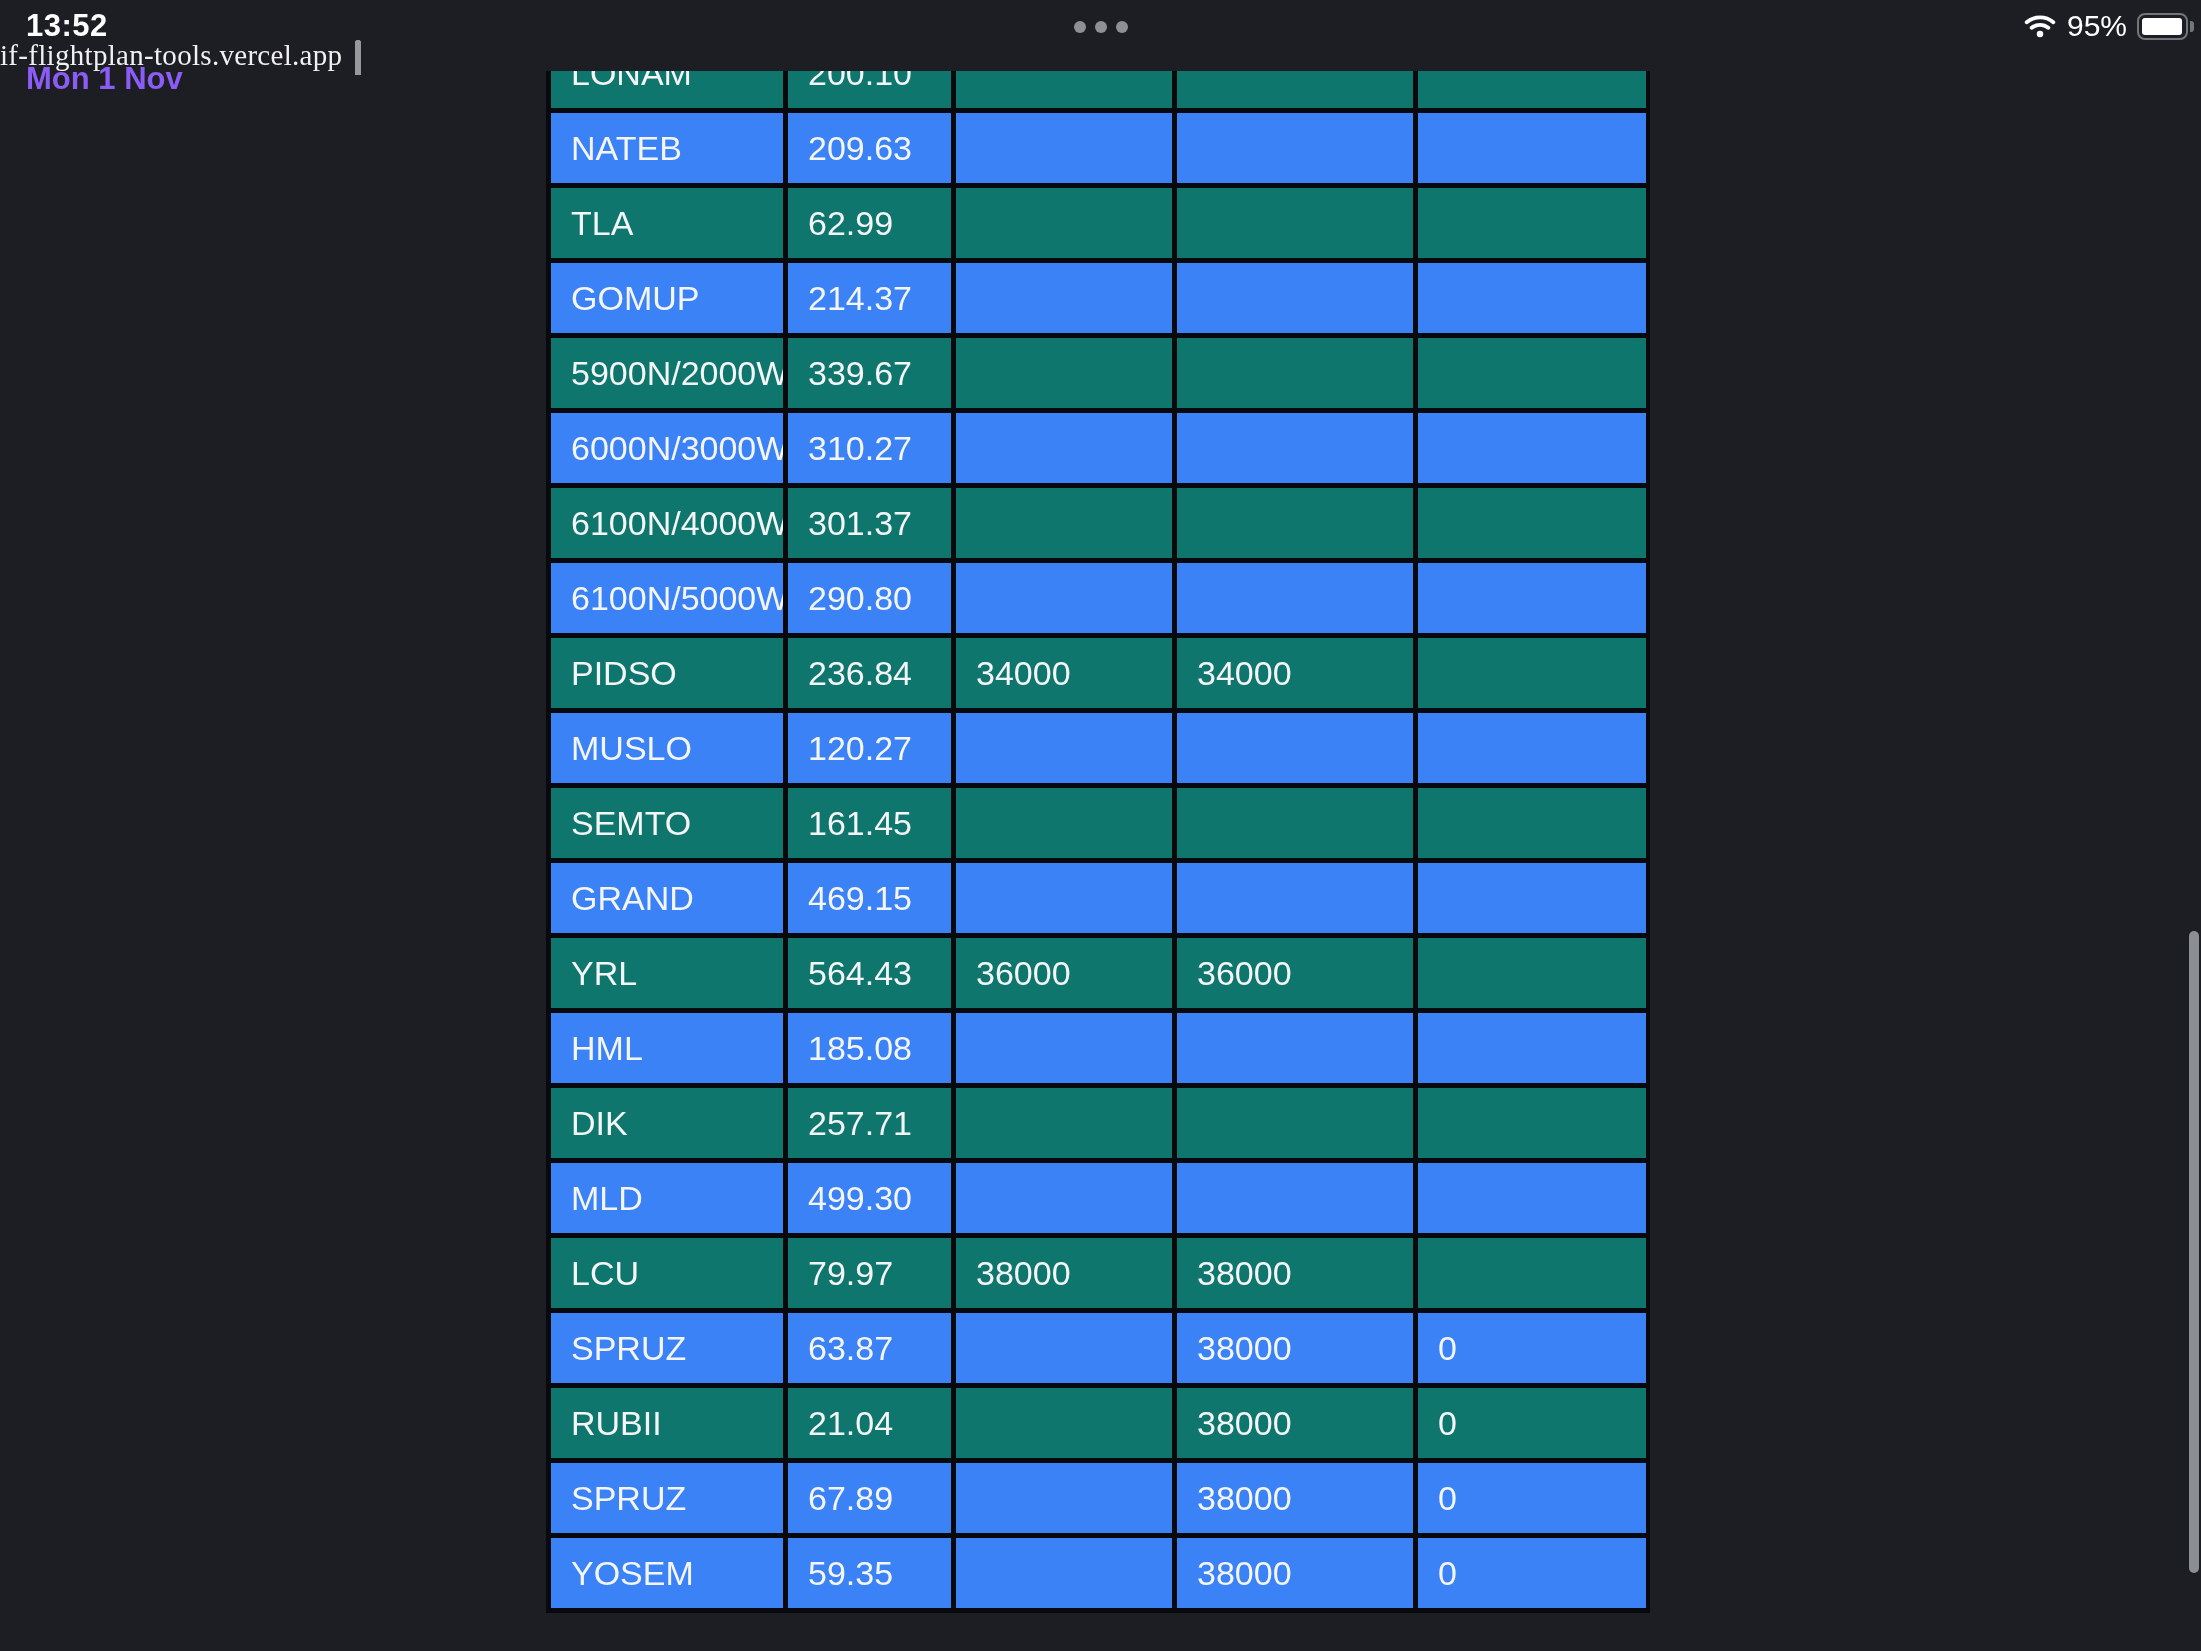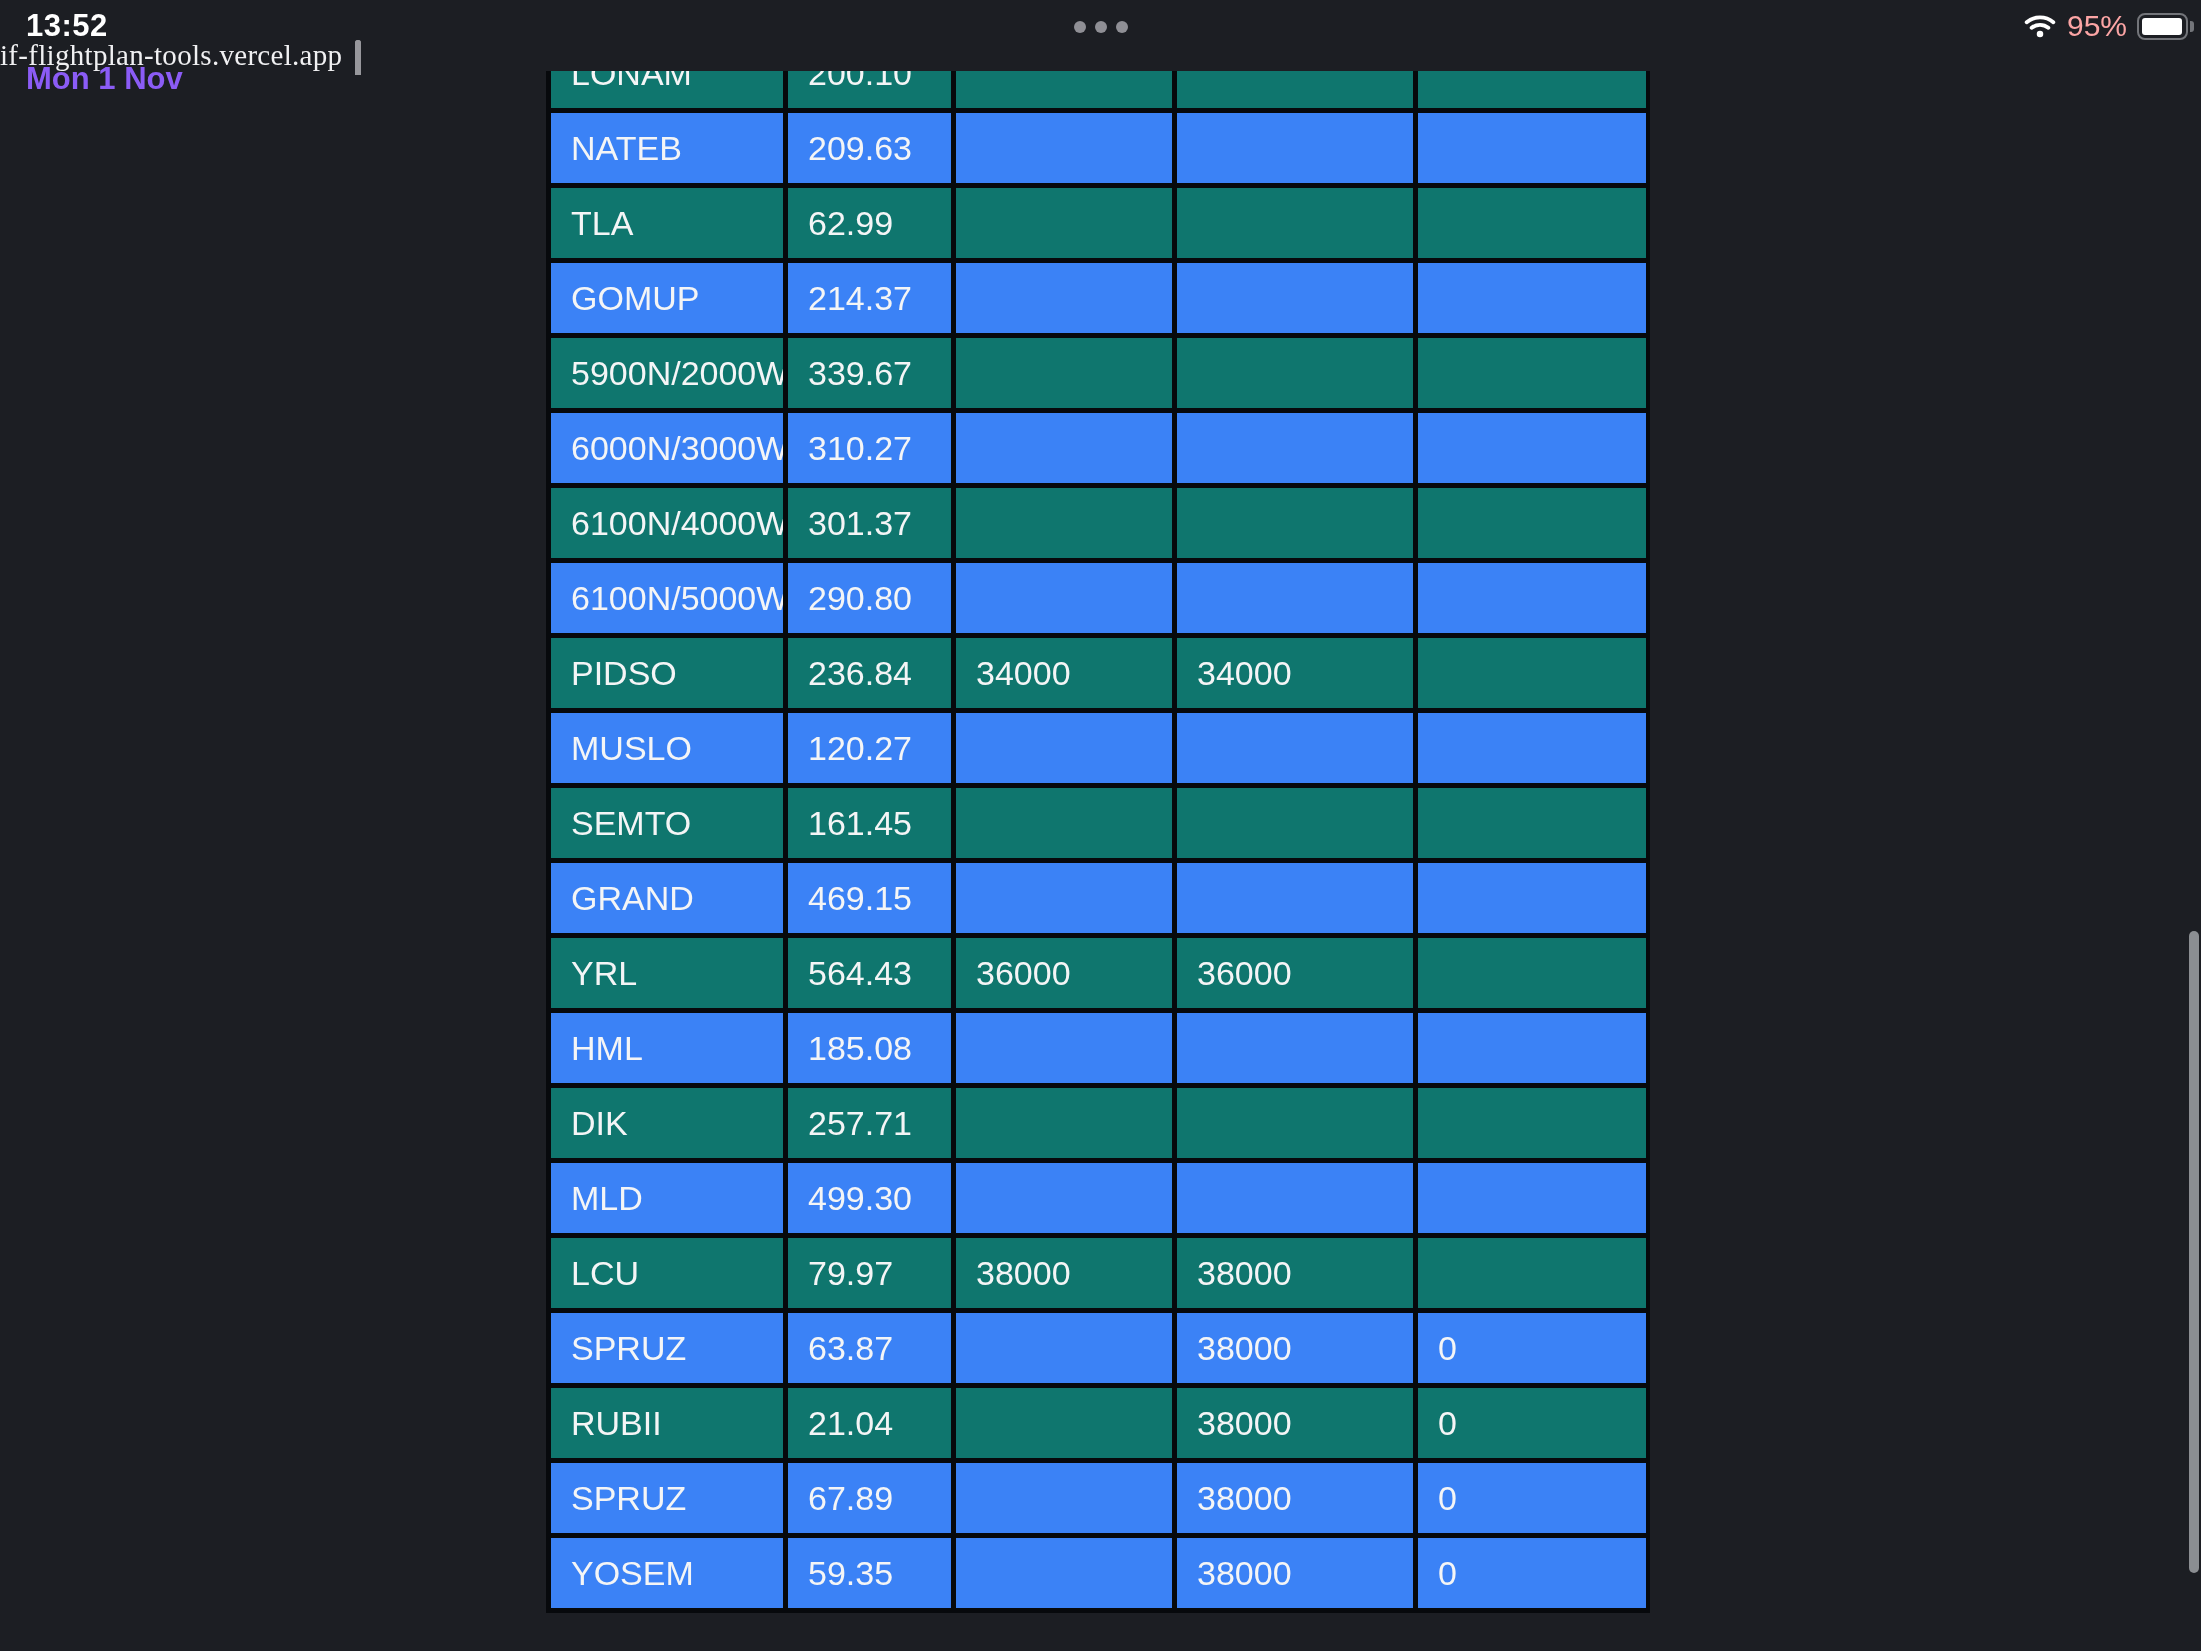--- a/index.html
+++ b/index.html
@@ -16,21 +16,21 @@
     position:absolute;top:10px;left:26px;
     display:flex;align-items:baseline;gap:22px;
     font-size:31px;line-height:1;flex-direction:column;
   }
   .time{font-weight:600;letter-spacing:0.5px;}
   .date{font-weight:700;color:#8b5cf6;}
   .status-right{
     position:absolute;top:9px;right:14px;
     display:flex;align-items:center;gap:10px;
   }
-  .battery-pct{font-size:30px;color:#fca5a5;}
+  .battery-pct{font-size:30px;color:#ffffff;}
   .battery{position:relative;width:51px;height:27px;}
   .battery-shell{
     position:absolute;inset:0;
     border:2px solid #73757a;border-radius:8px;
   }
   .battery-fill{
     position:absolute;top:5px;left:5px;bottom:5px;
     background:#ffffff;border-radius:3px;
     max-width:42px;
   }

